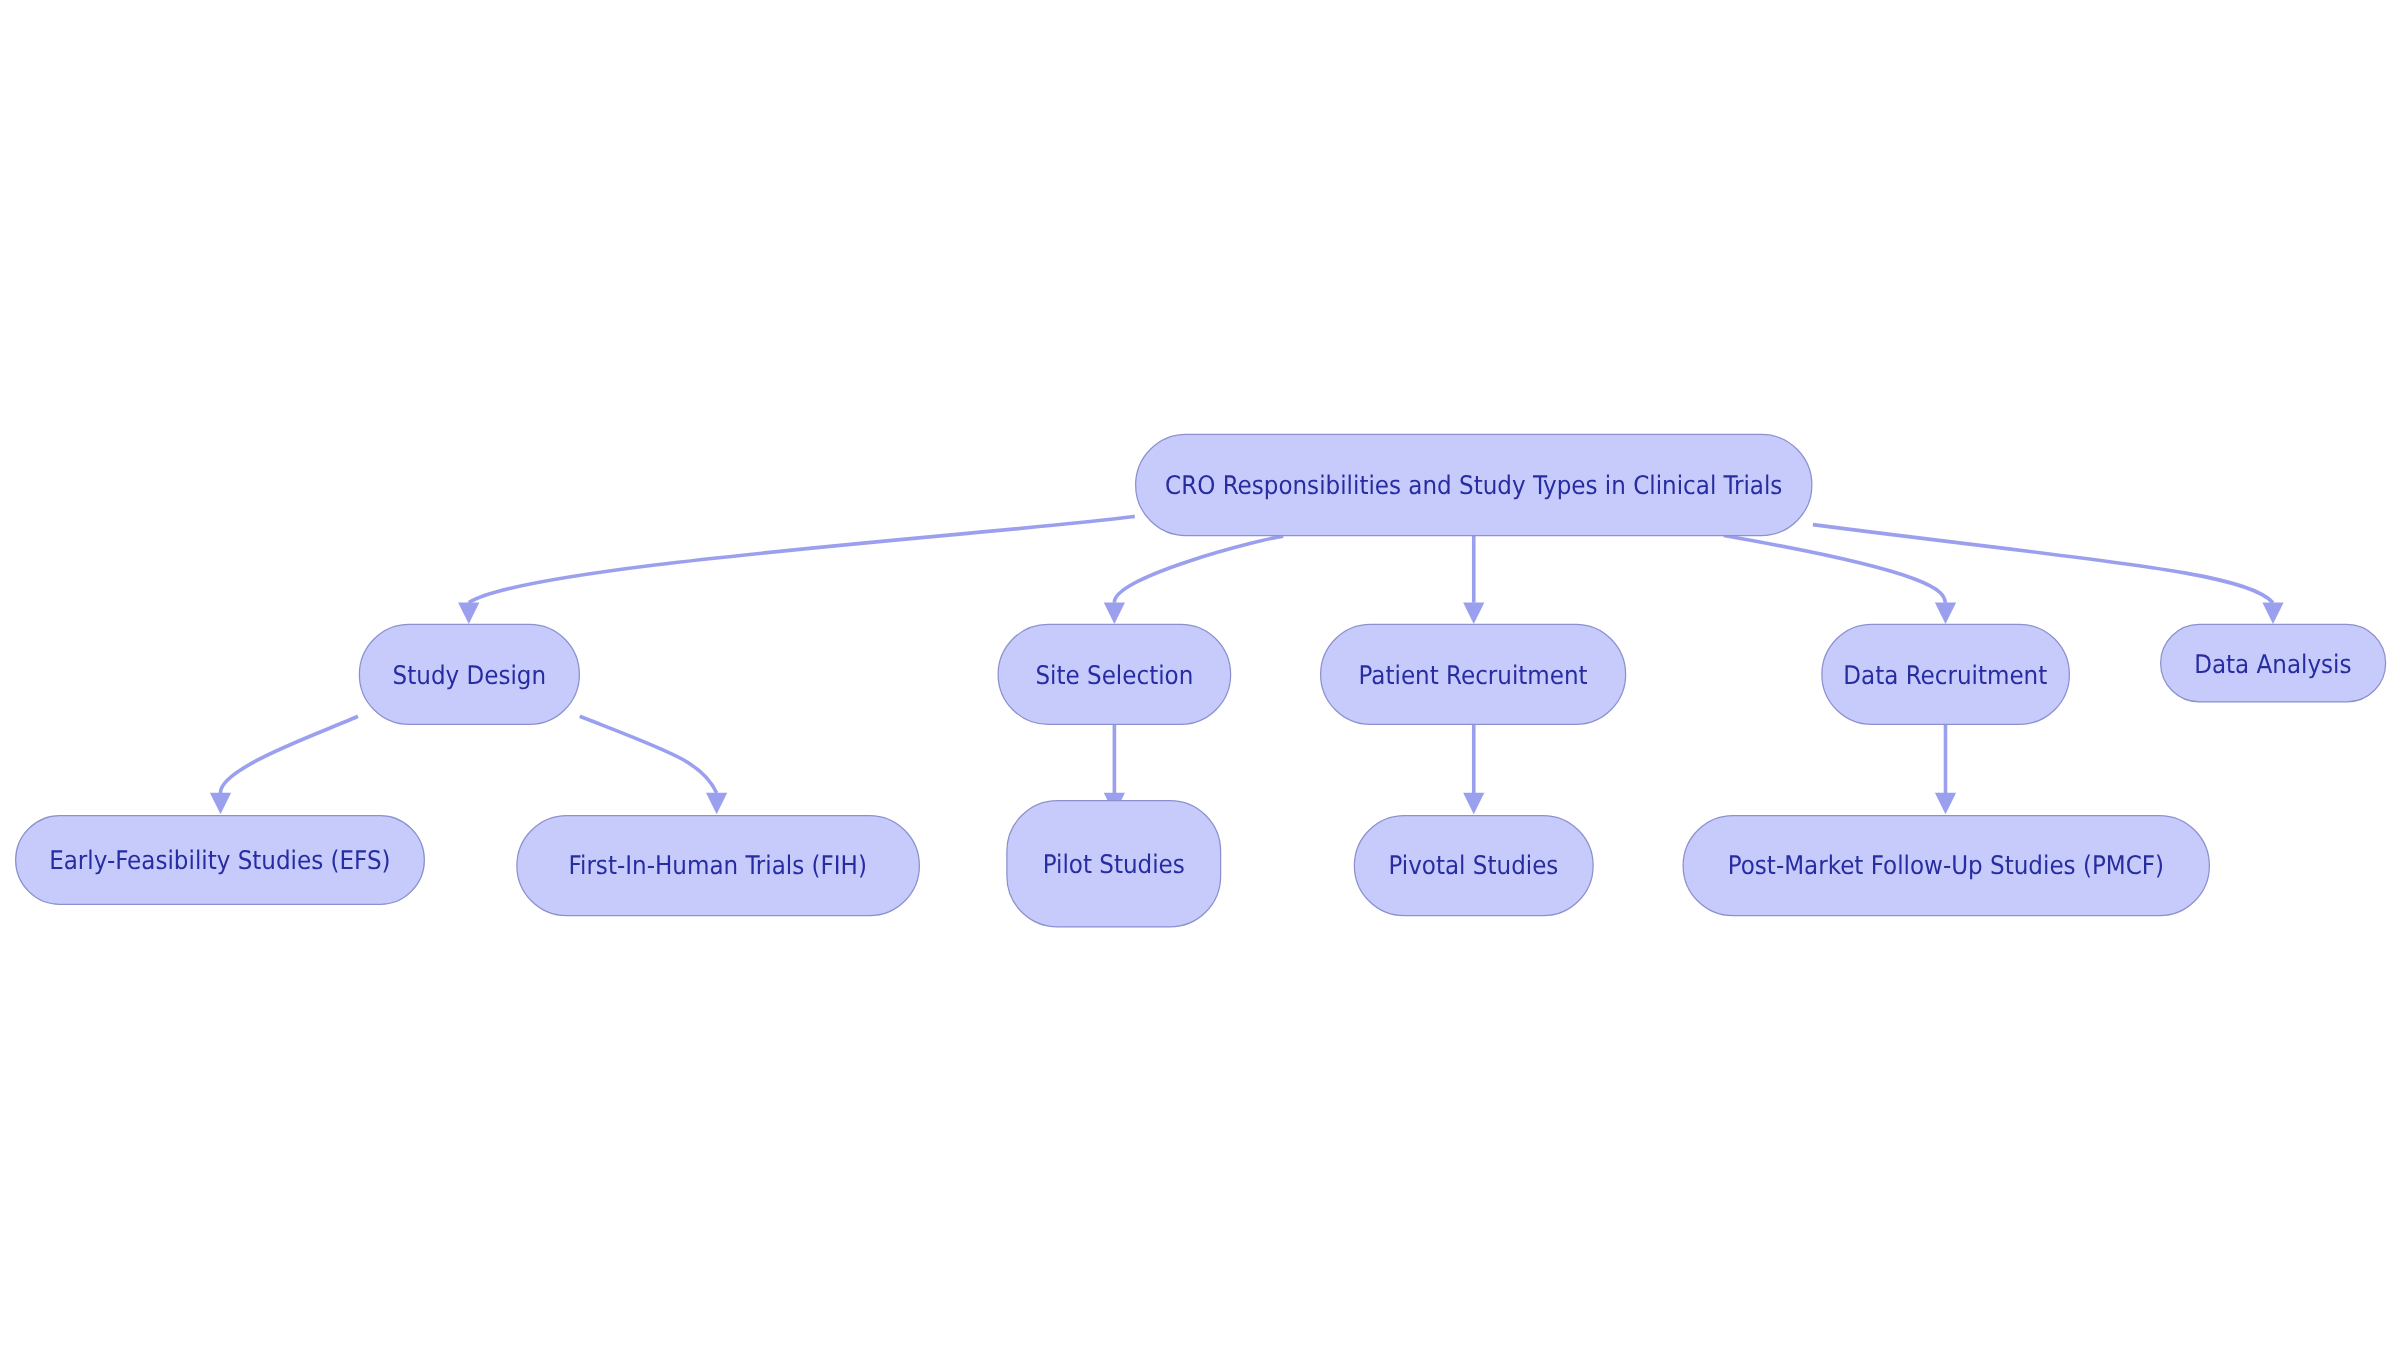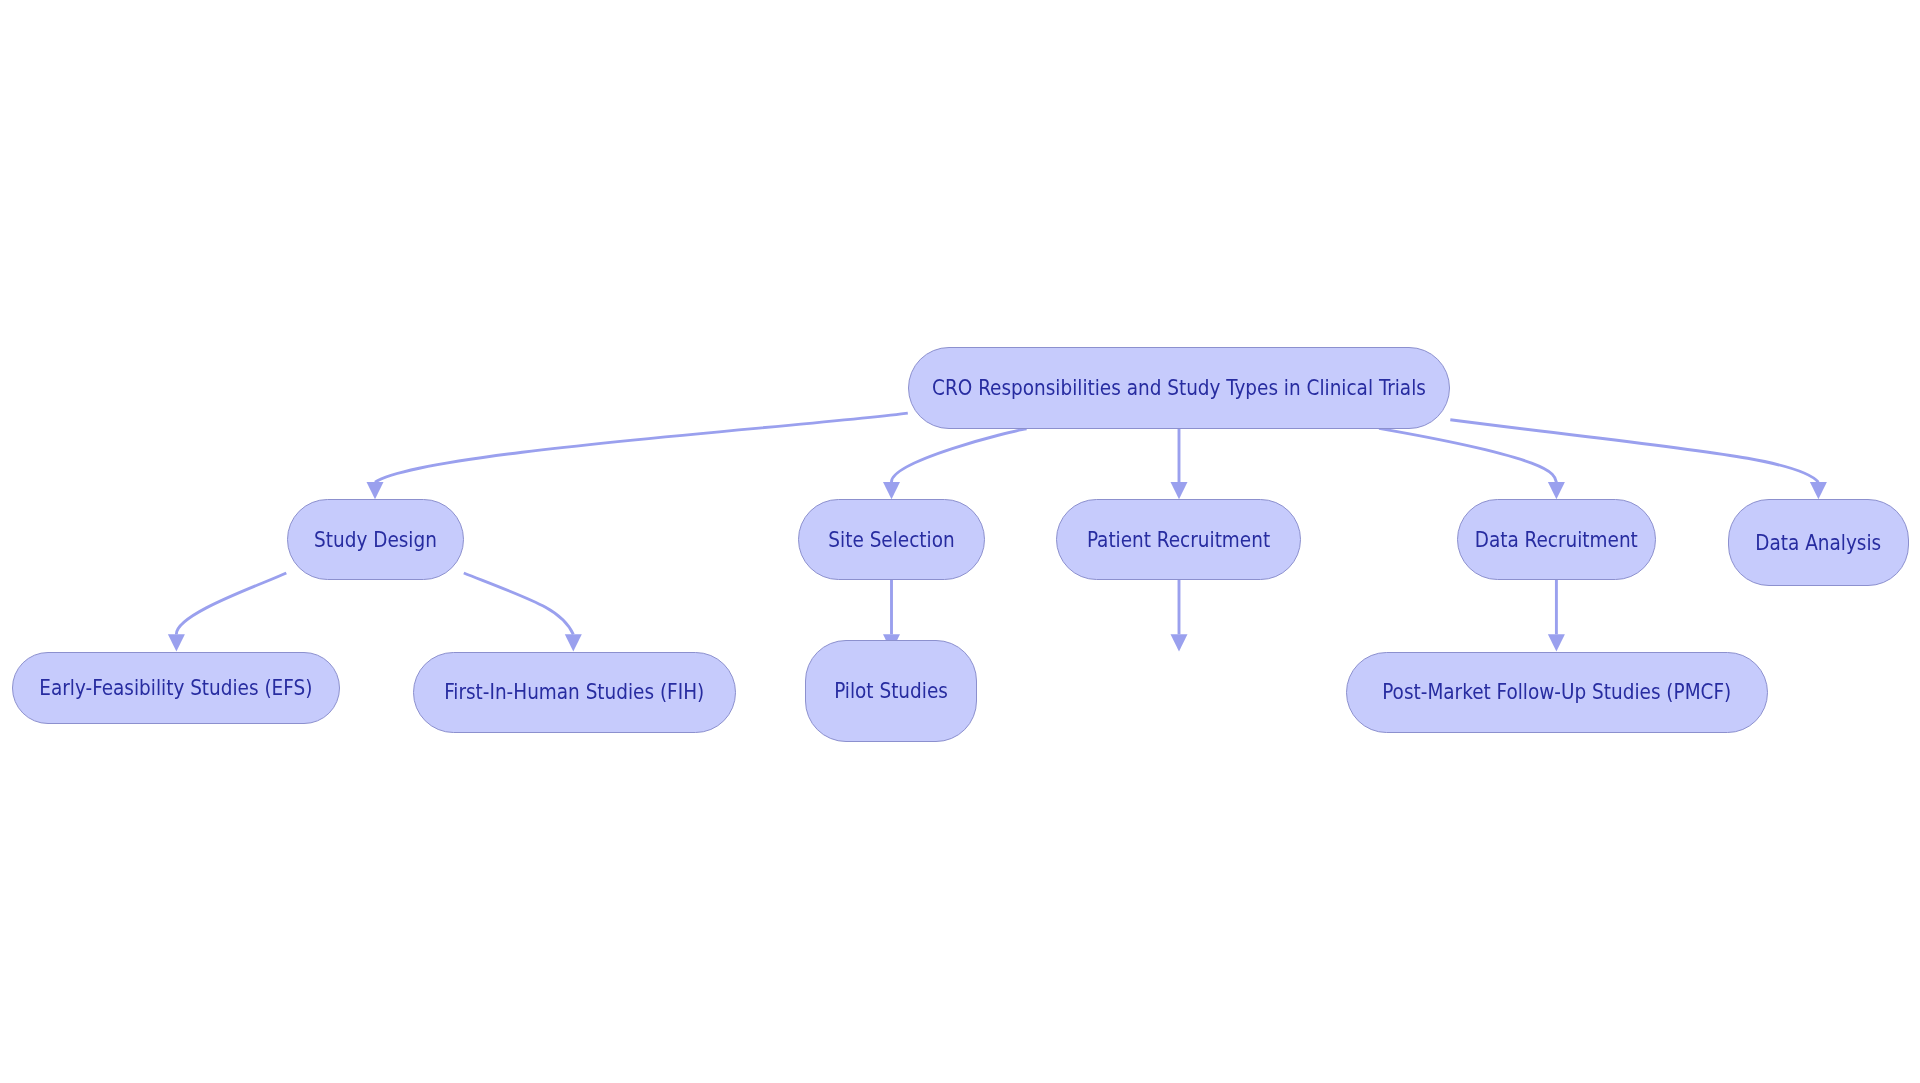--- a/index.html
+++ b/index.html
@@ -69,28 +69,31 @@
   </div>
   <div class="node" style="left: 798px; top: 499.3px; width: 187px; height: 81px;">
     <span class="node-label">Site Selection</span>
   </div>
   <div class="node" style="left: 1056px; top: 499.3px; width: 245px; height: 81px;">
     <span class="node-label">Patient Recruitment</span>
   </div>
   <div class="node" style="left: 1456.5px; top: 499.3px; width: 199.5px; height: 81px;">
     <span class="node-label">Data Recruitment</span>
   </div>
-  <div class="node" style="left: 1728px; top: 499.3px; width: 180.5px; height: 87px;">
+  <div class="node" style="left: 1728px; top: 499.3px; width: 180.5px; height: 63px;">
     <span class="node-label">Data Analysis</span>
   </div>
   <div class="node" style="left: 11.8px; top: 651.6px; width: 328.2px; height: 72px;">
     <span class="node-label">Early-Feasibility Studies (EFS)</span>
   </div>
   <div class="node" style="left: 412.8px; top: 651.6px; width: 322.8px; height: 81px;">
-    <span class="node-label">First-In-Human Studies (FIH)</span>
+    <span class="node-label">First-In-Human Trials (FIH)</span>
   </div>
   <div class="node" style="left: 805px; top: 640px; width: 172px; height: 102px;">
     <span class="node-label">Pilot Studies</span>
+  </div>
+  <div class="node" style="left: 1082.5px; top: 651.6px; width: 192.5px; height: 81px;">
+    <span class="node-label">Pivotal Studies</span>
   </div>
   <div class="node" style="left: 1346px; top: 651.6px; width: 421.5px; height: 81px;">
     <span class="node-label">Post-Market Follow-Up Studies (PMCF)</span>
   </div>
 </div>
 
 </body></html>

